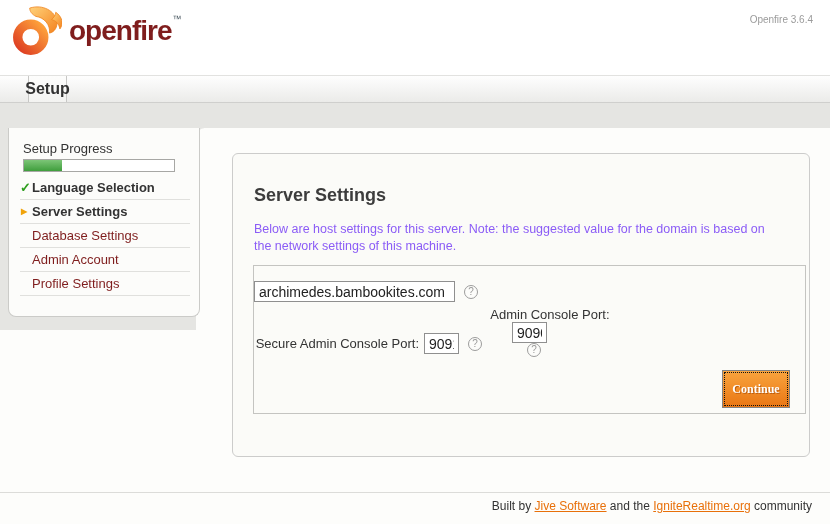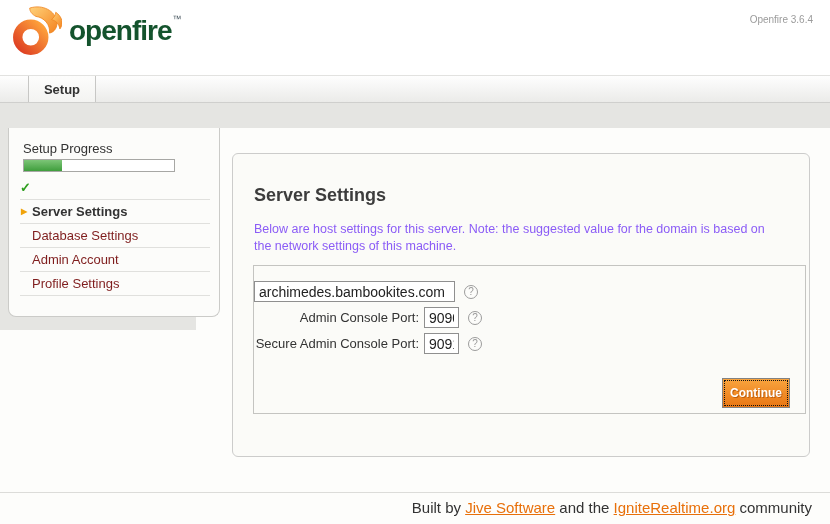--- a/index.html
+++ b/index.html
@@ -5,46 +5,46 @@
   * { margin:0; padding:0; box-sizing:border-box; }
   html,body { background:#fdfdfb; }
   .page {
     position:relative; width:830px; height:524px; overflow:hidden;
     background:#fdfdfb; font-family:"Liberation Sans", sans-serif; color:#333;
   }
   
   .header { position:absolute; left:0; top:0; width:830px; height:75px; background:#ffffff; }
   .logo { position:absolute; left:12px; top:6px; display:flex; align-items:center; }
   .logo svg { width:50px; height:50px; }
-  .logo-text { font-size:28px; font-weight:bold; color:#14532d; letter-spacing:-1px; margin-left:7px; }
+  .logo-text { font-size:28px; font-weight:bold; color:#7f1d1d; letter-spacing:-1px; margin-left:7px; }
   .tm { font-size:9px; color:#46555e; vertical-align:top; position:relative; top:-12px; left:1px; }
   .version { position:absolute; right:17px; top:14px; font-size:10px; color:#9b9b9b; }
   
   .tabbar {
     position:absolute; left:0; top:75px; width:830px; height:28px;
     background:linear-gradient(#fefefe,#ebebe9);
     border-top:1px solid #e2e2e0; border-bottom:1px solid #cfcfcd;
   }
   .tab {
-    position:absolute; left:28px; top:0; height:26px; width:68px;
+    position:absolute; left:28px; top:0; height:26px; width:39px;
     display:flex; align-items:center; justify-content:center;
     border-left:1px solid #c7c7c5; border-right:1px solid #c7c7c5;
     background:linear-gradient(#fdfdfc,#f3f3f1);
-    font-size:13px; font-weight:bold; color:#333; cursor:pointer;
+    font-size:16px; font-weight:bold; color:#333; cursor:pointer;
   }
   
   .subnav { position:absolute; left:0; top:103px; width:830px; height:25px; background:#e5e5e2; }
   .side-bg { position:absolute; left:0; top:128px; width:204px; height:202px; background:#e5e5e2; }
   .sheet {
     position:absolute; left:196px; top:128px; width:634px; height:396px;
     background:#fdfdfb; border-top-left-radius:9px;
   }
   
   .sidebar {
-    position:absolute; left:8px; top:128px; width:212px; height:189px;
+    position:absolute; left:8px; top:128px; width:192px; height:189px;
     background:#fcfcfa; border:1px solid #cbcbc8; border-top:none;
     border-radius:0 0 8px 8px;
     padding-left:12px;
   }
   .sp-title { position:absolute; left:14px; top:13px; font-size:13px; color:#333; }
   .progress {
     position:absolute; left:14px; top:31px; width:152px; height:13px;
     background:#ffffff; border:1px solid #a7a7a4;
   }
   .progress-fill { height:100%; background:linear-gradient(#7cc577,#3f9e3c); width:0; }
@@ -59,40 +59,40 @@
   .icon.arrow { color:#f0a30a; font-size:8px; padding-left:1px; }
   
   .panel {
     position:absolute; left:232px; top:153px; width:578px; height:304px;
     background:#fbfbf8; border:1px solid #cccccb; border-radius:6px;
   }
   .panel-title { position:absolute; left:21px; top:31px; font-size:18px; font-weight:bold; color:#3c3c3c; }
   .panel-desc { position:absolute; left:21px; top:67px; width:528px; font-size:12.5px; line-height:17px; color:#8b5cf6; }
   .form-box { position:absolute; left:20px; top:111px; width:553px; height:149px; border:1px solid #c4c4c1; }
   .f-row { position:absolute; left:0; right:0; display:flex; align-items:center; }
-  .r0 { top:15px; } .r1 { top:41px; } .r2 { top:67px; }
+  .r0 { top:15px; } .r1 { top:41px;flex-direction:column; } .r2 { top:67px; }
   .f-label { width:170px; text-align:right; padding-right:5px; font-size:13px; color:#333; }
   .f-input {
     height:21px; border:1px solid #8f8f8f; background:#fff; color:#222;
     font-family:"Liberation Sans", sans-serif; font-size:14px; padding:2px 4px;
   }
   .f-input.wide { width:201px; } .f-input.narrow { width:35px; }
   .help {
     width:14px; height:14px; margin-left:9px; border:1px solid #9c9c9c; border-radius:50%;
     font-size:10px; line-height:12px; text-align:center; color:#999; background:#fcfcfa; cursor:pointer;
   }
   .continue {
-    position:absolute; right:15px; bottom:5px; width:68px; height:30px;
+    position:absolute; right:15px; bottom:5px; width:68px; height:38px;
     background:linear-gradient(#f9a43e,#e97613); border:1px solid #828282;
-    color:#fff; font-family:Liberation Sans, sans-serif; font-size:12px; font-weight:bold;
+    color:#fff; font-family:Liberation Serif, serif; font-size:12px; font-weight:bold;
     text-shadow:1px 1px 0 #bd5e0e; outline:1px dotted #111; outline-offset:-3px; cursor:pointer;
   }
   
   .footer-sep { position:absolute; left:0; top:492px; width:830px; border-top:1px solid #dcdcd9; }
-  .footer { position:absolute; right:18px; top:499px; font-size:15px; color:#333; }
+  .footer { position:absolute; right:18px; top:499px; font-size:12px; color:#333; }
   .footer span { white-space:pre; }
   .flink { color:#e8700a; text-decoration:underline; cursor:pointer; }
 </style>
 </head>
 <body>
 
 <div class="page">
 
   <div class="header">
     <div class="logo">
@@ -125,20 +125,21 @@
   <div class="sheet"></div>
 
   <div class="sidebar">
     <div class="sp-title">Setup Progress</div>
     <div class="progress">
       <div class="progress-fill" style="width: 25%;"></div>
     </div>
     <ul class="steps">
       <li class="step done">
         <span class="icon check">✓</span>
+        <span class="lbl">Language Selection</span>
       </li>
       <li class="step current">
         <span class="icon arrow">▶</span>
         <span class="lbl">Server Settings</span>
       </li>
       <li class="step">
         <span class="icon"></span>
         <span class="lbl">Database Settings</span>
       </li>
       <li class="step">

